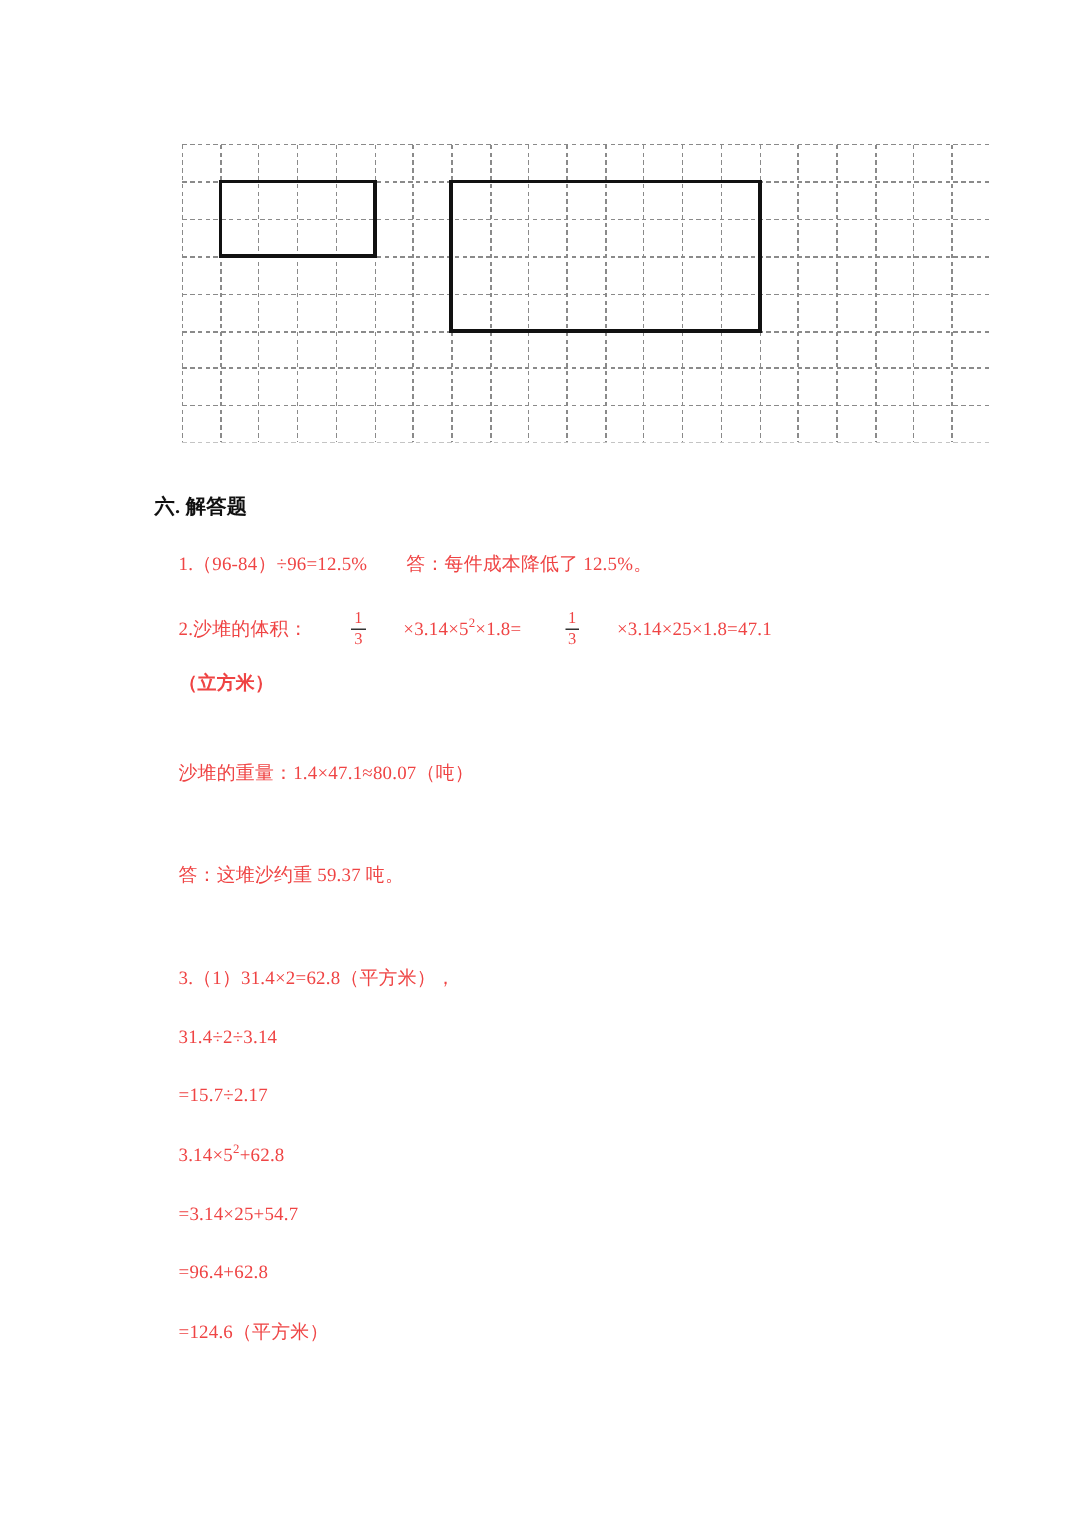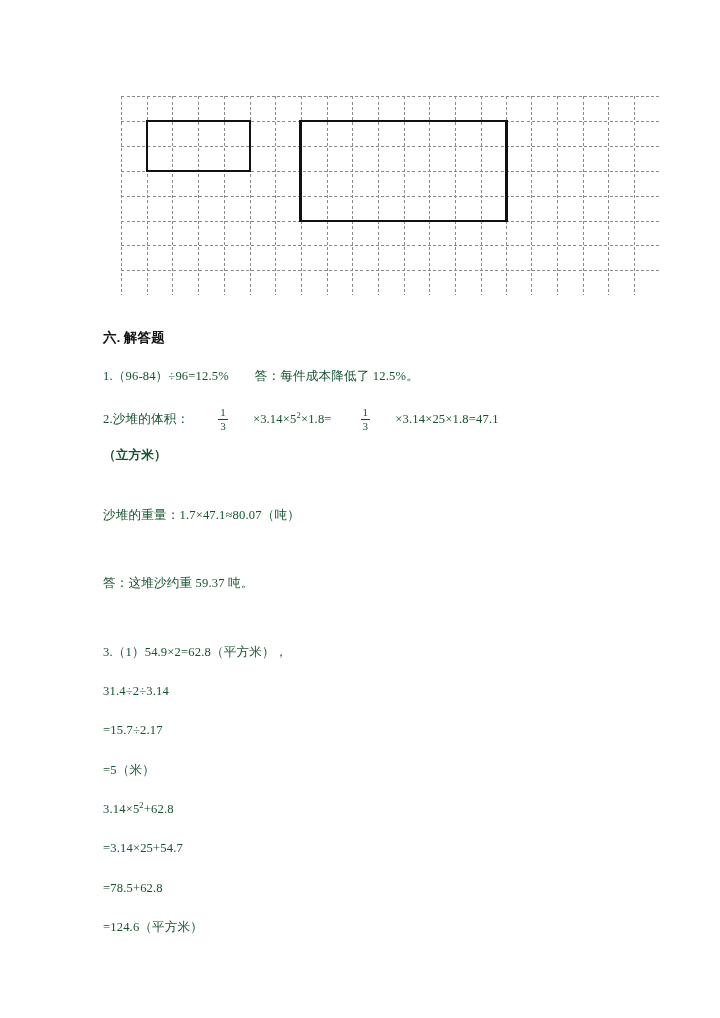--- a/index.html
+++ b/index.html
@@ -54,23 +54,23 @@
     font-weight: bold;
     letter-spacing: 0.2px;
     margin: 0 0 22px 0;
     line-height: 1.2;
     color: #111;
   }
 
   .sol-line {
     font-size: 12.6px;
     line-height: 1.3;
-    margin: 0 0 23px 0;
+    margin: 0 0 23px 16px;
     white-space: nowrap;
-    color: #14532d;
+    color: #ef4444;
     letter-spacing: 0.15px;
   }
   .sol-line.tight { margin-bottom: 14px; }
   .sol-line.gap-lg { margin-bottom: 44px; font-weight: bold; }
   .sol-line.gap-xl { margin-bottom: 52px; }
 
   .seg { display: inline; }
 
   .spacer-sm { display: inline-block; width: 22px; }
   .spacer-md { display: inline-block; width: 26px; }
@@ -148,29 +148,28 @@
   <div id="text-body">
 
     <div class="section-heading">六. 解答题</div>
 
     <div class="sol-line"><span class="seg">1.（96-84）÷96=12.5%</span><span class="spacer-md"></span><span class="seg">答：每件成本降低了 12.5%。</span></div>
 
     <div class="sol-line tight"><span class="seg">2.沙堆的体积：</span><span class="spacer-md"></span><span class="frac"><span class="num">1</span><span class="den">3</span></span><span class="spacer-sm"></span><span class="seg">×3.14×5</span><sup class="exp">2</sup><span class="seg">×1.8=</span><span class="spacer-md"></span><span class="frac"><span class="num">1</span><span class="den">3</span></span><span class="spacer-sm"></span><span class="seg">×3.14×25×1.8=47.1</span></div>
 
     <div class="sol-line gap-lg">（立方米）</div>
 
-    <div class="sol-line gap-xl">沙堆的重量：1.7×47.1≈80.07（吨）</div>
+    <div class="sol-line gap-xl">沙堆的重量：1.4×47.1≈80.07（吨）</div>
 
     <div class="sol-line gap-xl">答：这堆沙约重 59.37 吨。</div>
 
-    <div class="sol-line">3.（1）54.9×2=62.8（平方米），</div>
+    <div class="sol-line">3.（1）31.4×2=62.8（平方米），</div>
     <div class="sol-line">31.4÷2÷3.14</div>
     <div class="sol-line">=15.7÷2.17</div>
-    <div class="sol-line">=5（米）</div>
 
     <div class="sol-line"><span class="seg">3.14×5</span><sup class="exp">2</sup><span class="seg">+62.8</span></div>
 
     <div class="sol-line">=3.14×25+54.7</div>
-    <div class="sol-line">=78.5+62.8</div>
+    <div class="sol-line">=96.4+62.8</div>
     <div class="sol-line">=124.6（平方米）</div>
 
   </div>
 </div>
 
 </body></html>

